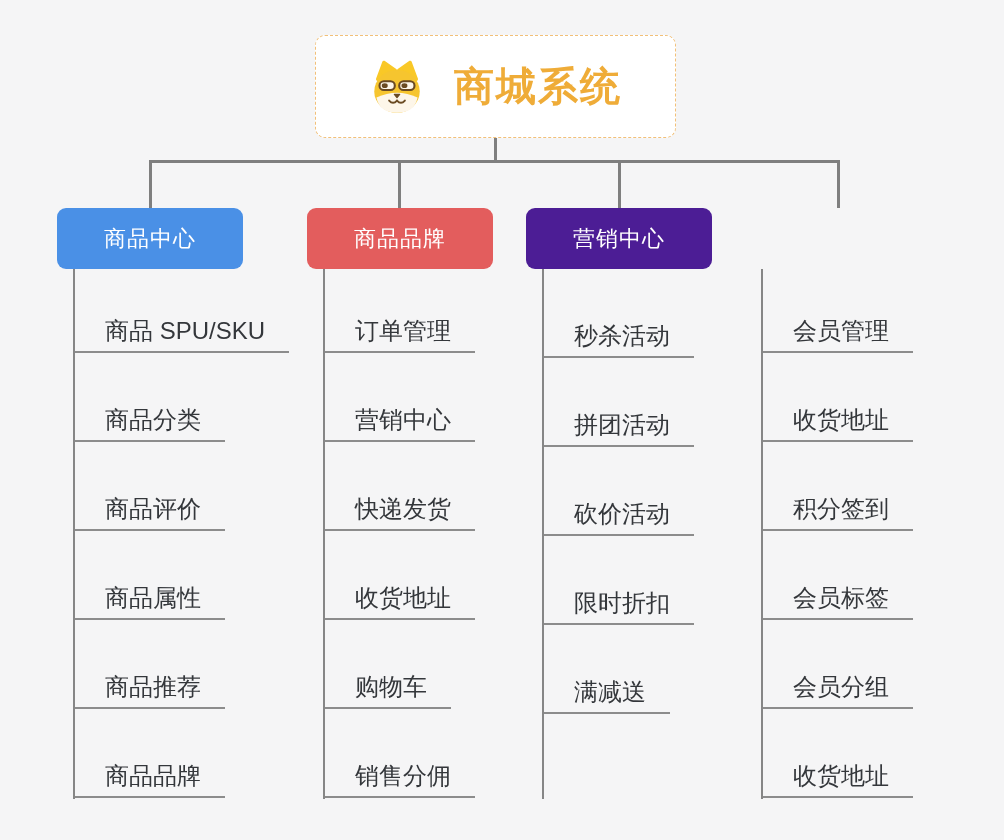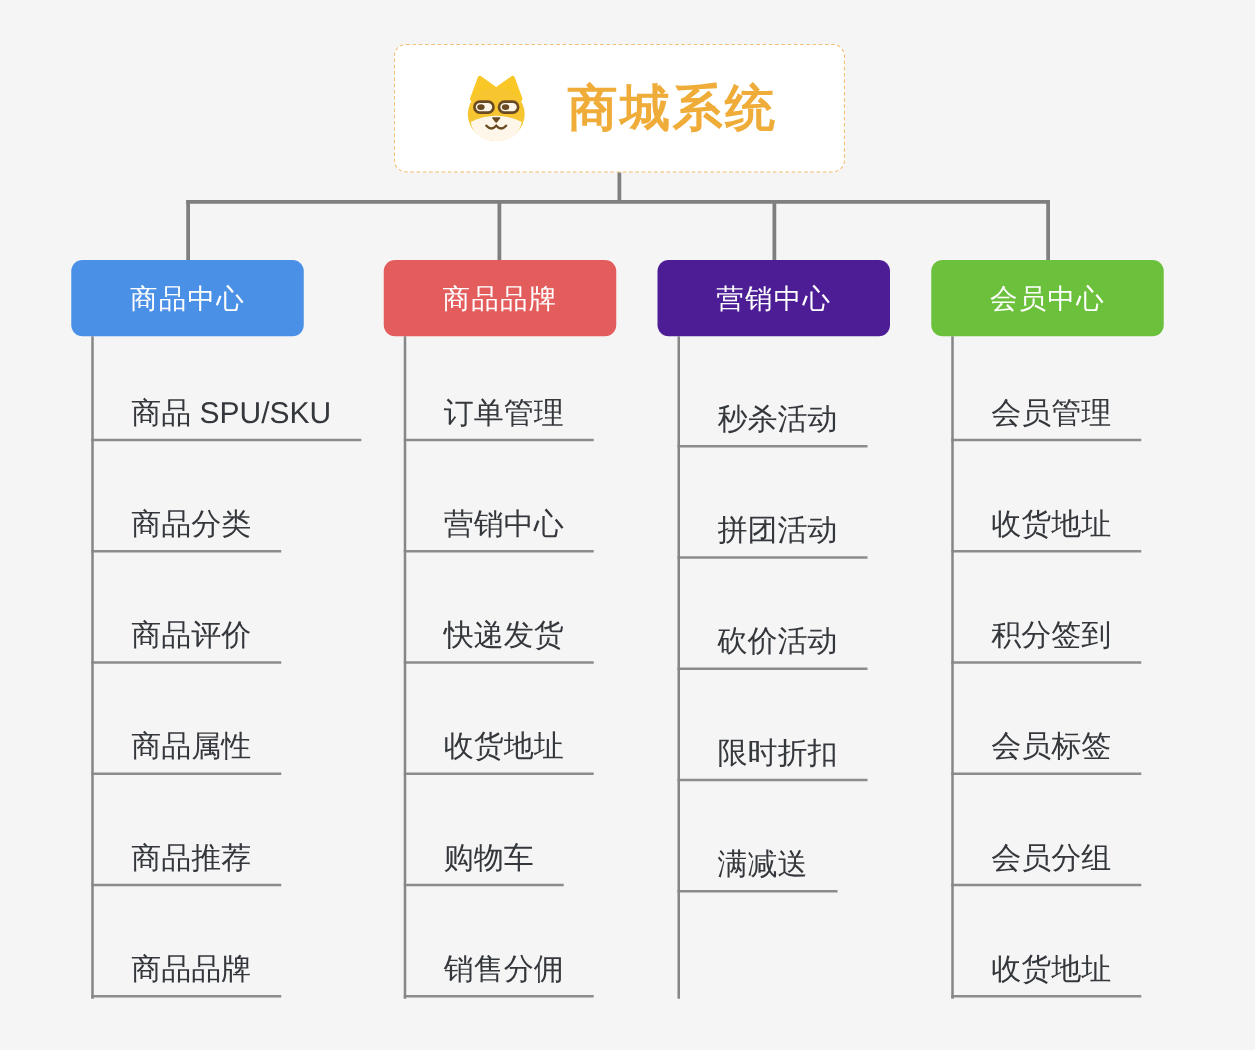--- a/index.html
+++ b/index.html
@@ -100,23 +100,20 @@
 
   <div class="branch-node" style="left: 57px; background-color: rgb(74, 144, 230);">
     <span>商品中心</span>
   </div>
   <div class="branch-node" style="left: 307px; background-color: rgb(227, 93, 93);">
     <span>商品品牌</span>
   </div>
   <div class="branch-node" style="left: 526px; background-color: #4c1d95;">
     <span>营销中心</span>
   </div>
-  <div class="branch-node" style="left: 745px; background-color: rgb(108, 193, 60);">
-    <span>会员中心</span>
-  </div>
 
   <div class="leaves" style="left:73px;">
     <div class="leaf-vline"></div>
     <div class="leaf-row first">
         <span class="leaf-item">商品 SPU/SKU</span>
       </div>
     <div class="leaf-row">
         <span class="leaf-item">商品分类</span>
       </div>
     <div class="leaf-row">

